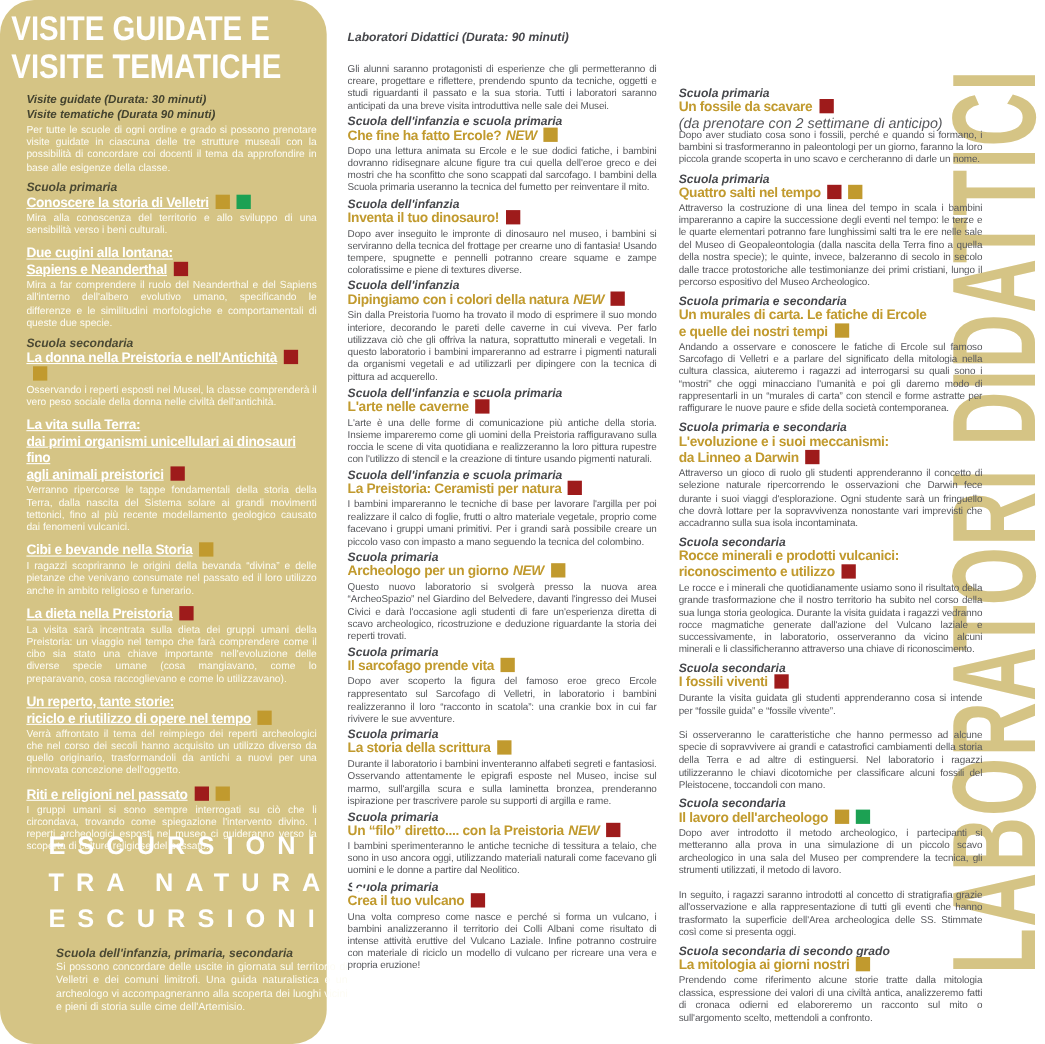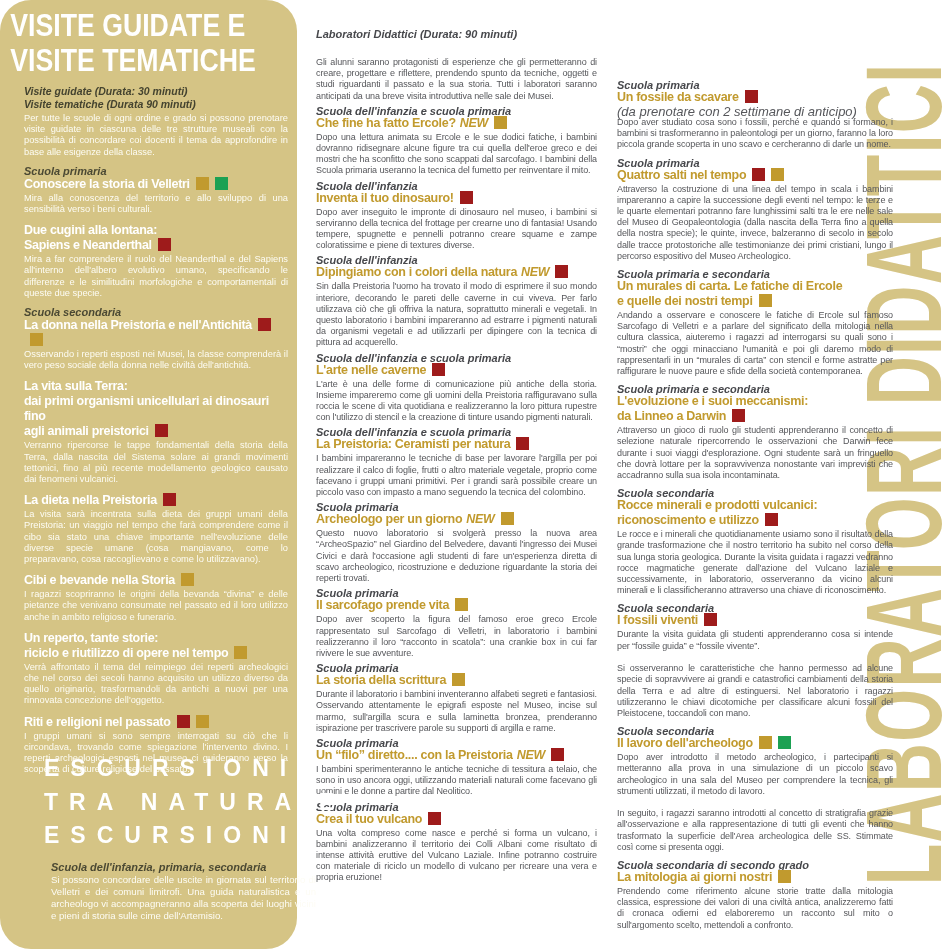--- a/index.html
+++ b/index.html
@@ -28,21 +28,21 @@
   .left-col .body{ color:#fdfcf4; }
   .sec{ margin-top:8px; }
   .label{
     font-weight:bold; font-style:italic; font-size:11px; line-height:11px;
   }
   .left-col .label{ color:#4b4933; }
   .sec-title{
     font-weight:bold; font-size:12.5px; line-height:15px; letter-spacing:-0.3px;
     margin-bottom:1px; white-space:pre-line;
   }
-  .left-col .sec-title{ color:#ffffff; }
+  .left-col .sec-title{ color:#ffffff;text-decoration:underline; }
   .new{ font-style:italic; margin-left:4px; }
   .sq{ display:inline-block; width:13px; height:13px; margin-left:6px; vertical-align:-2px; }
   .sq-gold{ background:#c19a2e; }
   .sq-red{ background:#9e1b1b; }
   .sq-green{ background:#1ca153; }
   
   .excursions{ position:absolute; left:0; top:752px; width:297px;margin-left:27px; }
   .exc-title{
     padding-left:17px; color:#ffffff; font-weight:bold;
     font-size:23px; line-height:33.5px; letter-spacing:11px; white-space:nowrap;
@@ -116,30 +116,30 @@
 
             <div class="sec-title"><span>La vita sulla Terra:
 dai primi organismi unicellulari ai dinosauri fino
 agli animali preistorici</span><span class="sqs"><span class="sq sq-red"></span></span></div>
 
             <div class="body">Verranno ripercorse le tappe fondamentali della storia della Terra, dalla nascita del Sistema solare ai grandi movimenti tettonici, fino al più recente modellamento geologico causato dai fenomeni vulcanici.</div>
           </div>
 
           <div class="sec">
 
+            <div class="sec-title"><span>Cibi e bevande nella Storia</span><span class="sqs"><span class="sq sq-gold"></span></span></div>
+
+            <div class="body">I ragazzi scopriranno le origini della bevanda “divina” e delle pietanze che venivano consumate nel passato ed il loro utilizzo anche in ambito religioso e funerario.</div>
+          </div>
+
+          <div class="sec">
+
             <div class="sec-title"><span>La dieta nella Preistoria</span><span class="sqs"><span class="sq sq-red"></span></span></div>
 
             <div class="body">La visita sarà incentrata sulla dieta dei gruppi umani della Preistoria: un viaggio nel tempo che farà comprendere come il cibo sia stato una chiave importante nell'evoluzione delle diverse specie umane (cosa mangiavano, come lo preparavano, cosa raccoglievano e come lo utilizzavano).</div>
-          </div>
-
-          <div class="sec">
-
-            <div class="sec-title"><span>Cibi e bevande nella Storia</span><span class="sqs"><span class="sq sq-gold"></span></span></div>
-
-            <div class="body">I ragazzi scopriranno le origini della bevanda “divina” e delle pietanze che venivano consumate nel passato ed il loro utilizzo anche in ambito religioso e funerario.</div>
           </div>
 
           <div class="sec">
 
             <div class="sec-title"><span>Un reperto, tante storie:
 riciclo e riutilizzo di opere nel tempo</span><span class="sqs"><span class="sq sq-gold"></span></span></div>
 
             <div class="body">Verrà affrontato il tema del reimpiego dei reperti archeologici che nel corso dei secoli hanno acquisito un utilizzo diverso da quello originario, trasformandoli da antichi a nuovi per una rinnovata concezione dell'oggetto.</div>
           </div>
 

